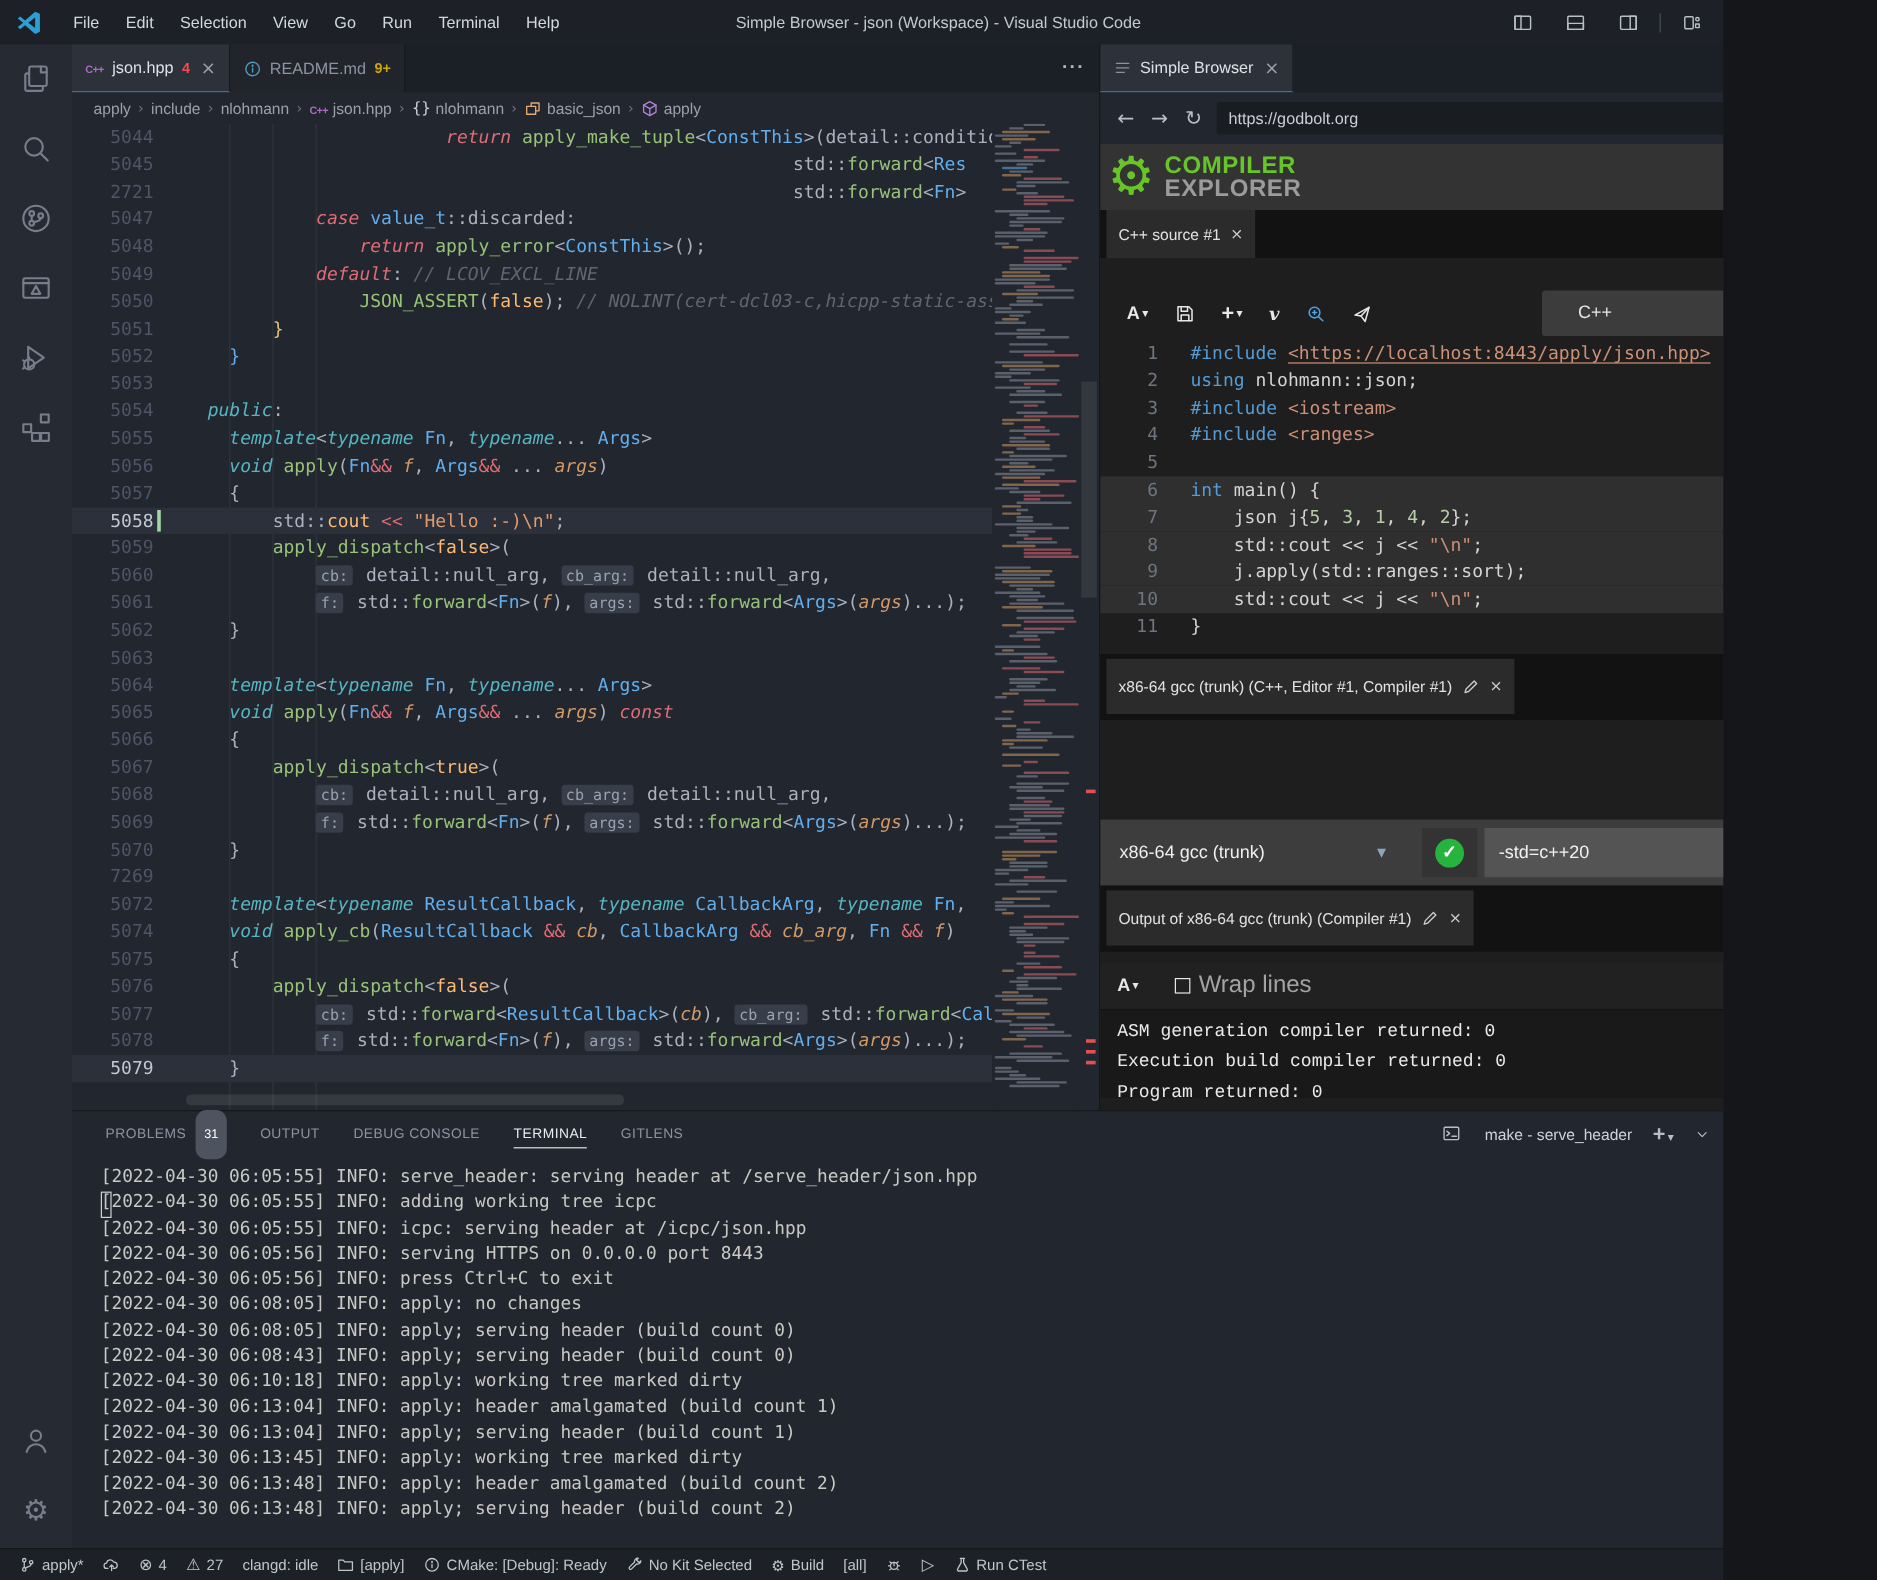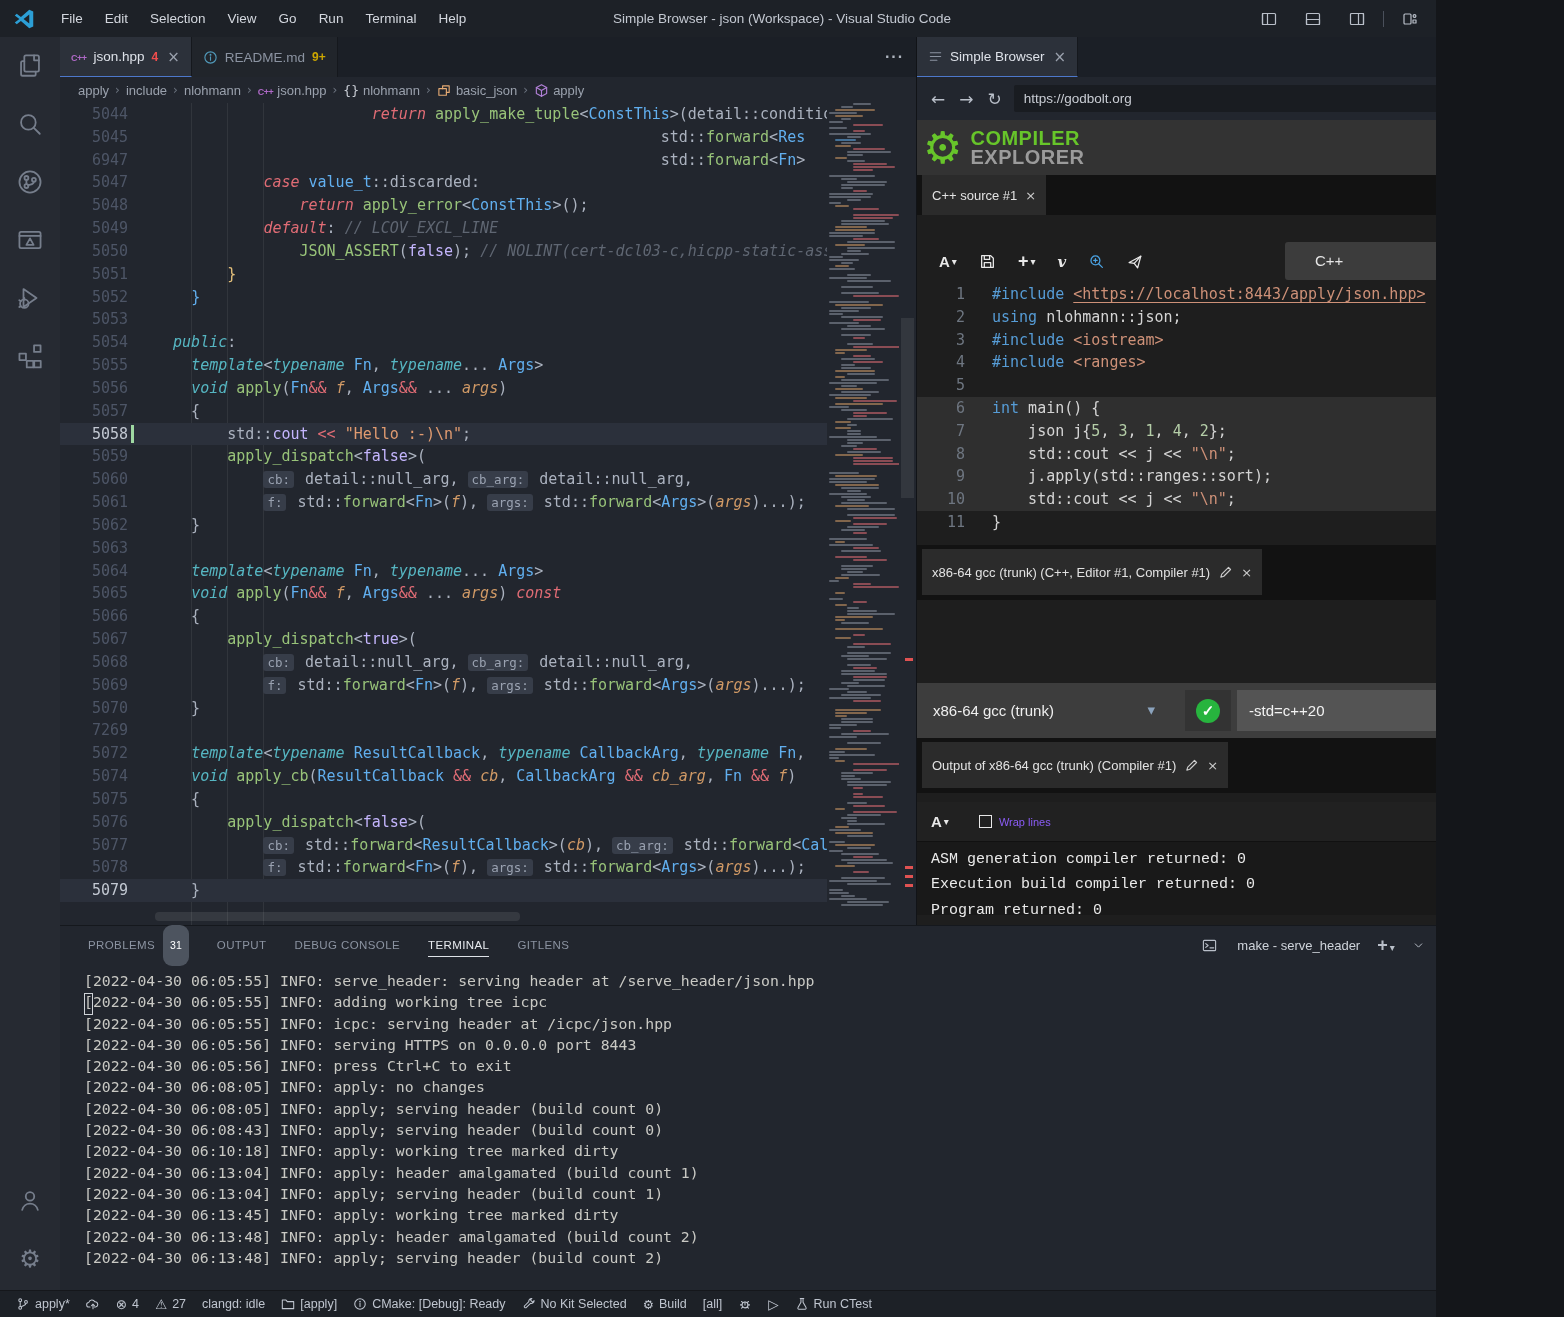--- a/index.html
+++ b/index.html
@@ -49,21 +49,21 @@
   .eline .lcode { position:absolute; left:95px; white-space:pre; color:#abb2bf; }
   .eline.hl { background:#2b303b; }
   .eline.hl .lnum { color:#c2c8d2; }
   .eline.hl .gutmark { position:absolute; left:71px; top:2px; bottom:2px; width:3px; background:#9fd8a2; }
   .tk-kw { color:#e06c75; font-style:italic; }
   .tk-kc { color:#56b6c2; font-style:italic; }
   .tk-ty { color:#61afef; }
   .tk-fn { color:#98c379; }
   .tk-pa { color:#d19a66; font-style:italic; }
   .tk-st { color:#e09b70; }
-  .tk-cy { color:#c4b5fd; }
+  .tk-cy { color:#fdba74; }
   .tk-op { color:#e06c75; }
   .tk-cm { color:#5f6672; font-style:italic; }
   .tk-by { color:#e5c07b; }
   .tk-bb { color:#61afef; }
   .tk-h  { background:#373d49; color:#9aa2b1; border-radius:3px; padding:1px 4px; font-size:12.5px; margin-right:2px; }
   .iguide { position:absolute; top:0; bottom:0; width:1px; background:rgba(255,255,255,.07); }
   #minimap { position:absolute; right:17px; top:0; width:72px; bottom:0; background:#22262e; overflow:hidden; }
   .mm-row { position:absolute; height:2px; border-radius:1px; opacity:.55; }
   #escroll { position:absolute; right:0; top:0; width:17px; bottom:0; }
   #escroll .slider { position:absolute; left:2px; right:2px; top:215px; height:180px; background:rgba(255,255,255,.08); }
@@ -112,21 +112,21 @@
   #comp-row { position:absolute; left:0; top:563px; right:0; height:55px; background:#3d3d3d; }
   #comp-select { position:absolute; left:8px; top:7px; width:238px; height:41px; color:#efefef; font-size:15px; line-height:41px; padding-left:8px; }
   #comp-select .arr { position:absolute; right:8px; color:#8ba3bd; }
   #comp-check { position:absolute; left:268px; top:7px; width:46px; height:41px; background:#333333; display:flex; align-items:center; justify-content:center; }
   #comp-check .dot { width:24px; height:24px; border-radius:50%; background:#27b43e; color:#fff; font-size:15px; font-weight:bold; text-align:center; line-height:24px; }
   #comp-opts { position:absolute; left:320px; top:7px; width:302px; height:41px; background:#545454; color:#f2f2f2; font-size:15px; line-height:41px; padding-left:12px; }
   #comp-arr { position:absolute; right:6px; top:20px; color:#cfcfcf; }
 
   #out-toolbar { position:absolute; left:0; top:682px; right:0; height:40px; background:#212121; display:flex; align-items:center; border-bottom:1px solid #111; }
   #wrap-box { width:13px; height:13px; border:1.4px solid #e8e8e8; margin:0 7px 0 30px; }
-  #wrap-label { color:#8b5cf6; font-size:11px; }
+  #wrap-label { color:#a3a3a3; font-size:20px; }
   #ce-output { position:absolute; left:0; top:722px; right:0; bottom:10px; background:#191919; font-family:Liberation Mono, monospace; font-size:15px; color:#eaeaea; padding-top:5px; }
   #ce-output div { height:25.3px; line-height:25.3px; white-space:pre; padding-left:14px; }
 
   
   #panel { left:60px; top:925px; width:1504px; height:365px; background:#22262e; border-top:1px solid #15181d; }
   #panel-header { position:absolute; left:0; top:0; right:0; height:38px; display:flex; align-items:center; }
   .ptab { margin-left:28px; font-size:11.5px; letter-spacing:.4px; color:#8b93a1; display:flex; align-items:center; gap:8px; position:relative; height:38px; line-height:38px; }
   .ptab.active { color:#e7eaef; }
   .ptab.active::after { content:""; position:absolute; left:0; right:0; bottom:7px; height:1.5px; background:#dfe3e9; }
   .ptab .pbadge { background:#4d545f; color:#fff; border-radius:9px; font-size:10.5px; padding:1.5px 7px; letter-spacing:0; }
@@ -299,21 +299,21 @@
               <path d="M2.5 4.9L8 8l5.5-3.1M8 8v6.2" style="stroke:#b180d7"></path>
             </svg></span>apply</span>
       </div>
     <div id="code-region">
       <div class="iguide" style="left:131px"></div>
       <div class="iguide" style="left:167px"></div>
       <div class="iguide" style="left:203px"></div>
       <div id="code-lines">
           <div class="eline"><span class="lnum">5044</span><span class="lcode"><span>                        </span><span class="tk-kw">return</span><span> </span><span class="tk-fn">apply_make_tuple</span><span>&lt;</span><span class="tk-ty">ConstThis</span><span>&gt;(</span><span>detail::conditional_static</span></span></div>
           <div class="eline"><span class="lnum">5045</span><span class="lcode"><span>                                                        </span><span>std::</span><span class="tk-fn">forward</span><span>&lt;</span><span class="tk-ty">Res</span></span></div>
-          <div class="eline"><span class="lnum">6947</span><span class="lcode"><span>                                                        </span><span>std::</span><span class="tk-fn">forward</span><span>&lt;</span><span class="tk-ty">Fn</span><span>&gt;</span></span></div>
+          <div class="eline"><span class="lnum">2721</span><span class="lcode"><span>                                                        </span><span>std::</span><span class="tk-fn">forward</span><span>&lt;</span><span class="tk-ty">Fn</span><span>&gt;</span></span></div>
           <div class="eline"><span class="lnum">5047</span><span class="lcode"><span>            </span><span class="tk-kw">case</span><span> </span><span class="tk-ty">value_t</span><span>::discarded:</span></span></div>
           <div class="eline"><span class="lnum">5048</span><span class="lcode"><span>                </span><span class="tk-kw">return</span><span> </span><span class="tk-fn">apply_error</span><span>&lt;</span><span class="tk-ty">ConstThis</span><span>&gt;();</span></span></div>
           <div class="eline"><span class="lnum">5049</span><span class="lcode"><span>            </span><span class="tk-kw">default</span><span>: </span><span class="tk-cm">// LCOV_EXCL_LINE</span></span></div>
           <div class="eline"><span class="lnum">5050</span><span class="lcode"><span>                </span><span class="tk-fn">JSON_ASSERT</span><span>(</span><span class="tk-cy">false</span><span>); </span><span class="tk-cm">// NOLINT(cert-dcl03-c,hicpp-static-assert)</span></span></div>
           <div class="eline"><span class="lnum">5051</span><span class="lcode"><span>        </span><span class="tk-by">}</span></span></div>
           <div class="eline"><span class="lnum">5052</span><span class="lcode"><span>    </span><span class="tk-bb">}</span></span></div>
           <div class="eline"><span class="lnum">5053</span><span class="lcode"></span></div>
           <div class="eline"><span class="lnum">5054</span><span class="lcode"><span>  </span><span class="tk-kc">public</span><span>:</span></span></div>
           <div class="eline"><span class="lnum">5055</span><span class="lcode"><span>    </span><span class="tk-kc">template</span><span>&lt;</span><span class="tk-kc">typename</span><span> </span><span class="tk-ty">Fn</span><span>, </span><span class="tk-kc">typename</span><span>... </span><span class="tk-ty">Args</span><span>&gt;</span></span></div>
           <div class="eline"><span class="lnum">5056</span><span class="lcode"><span>    </span><span class="tk-kc">void</span><span> </span><span class="tk-fn">apply</span><span>(</span><span class="tk-ty">Fn</span><span class="tk-op">&amp;&amp;</span><span> </span><span class="tk-pa">f</span><span>, </span><span class="tk-ty">Args</span><span class="tk-op">&amp;&amp;</span><span> ... </span><span class="tk-pa">args</span><span>)</span></span></div>

